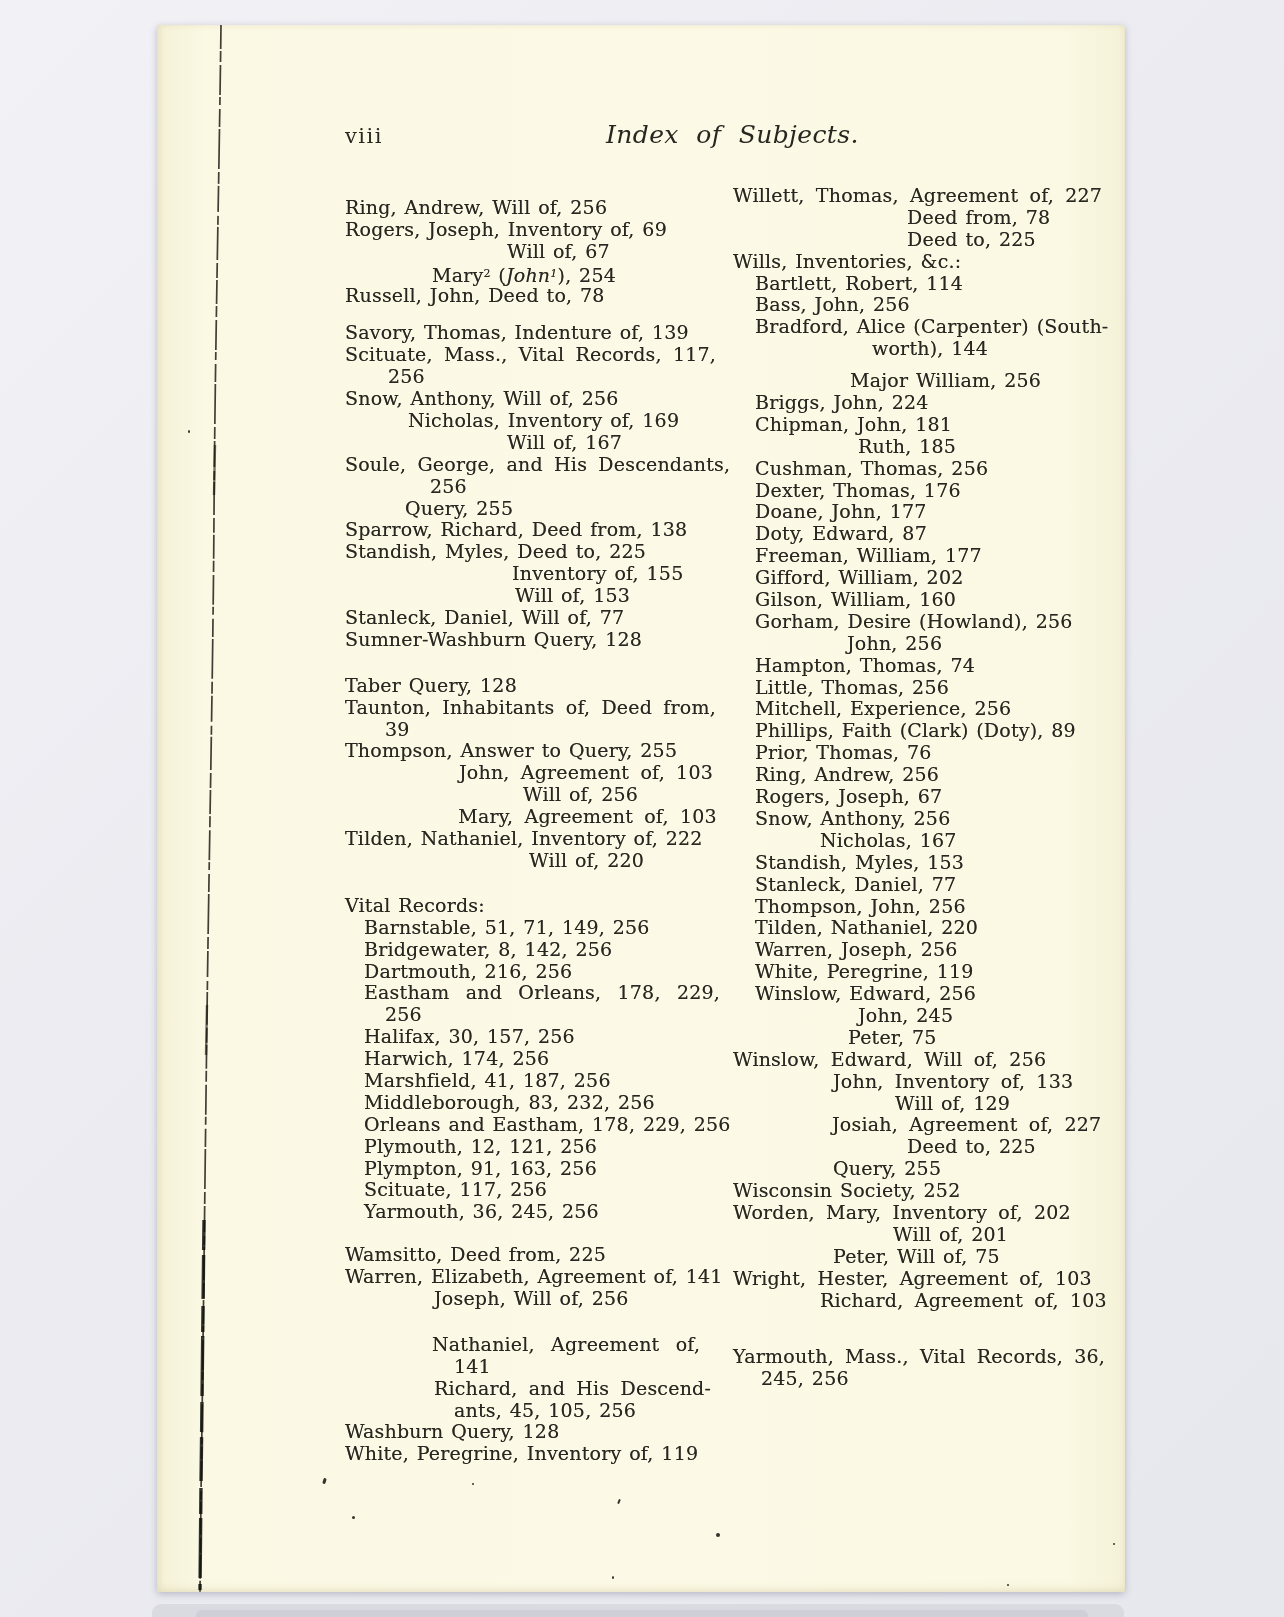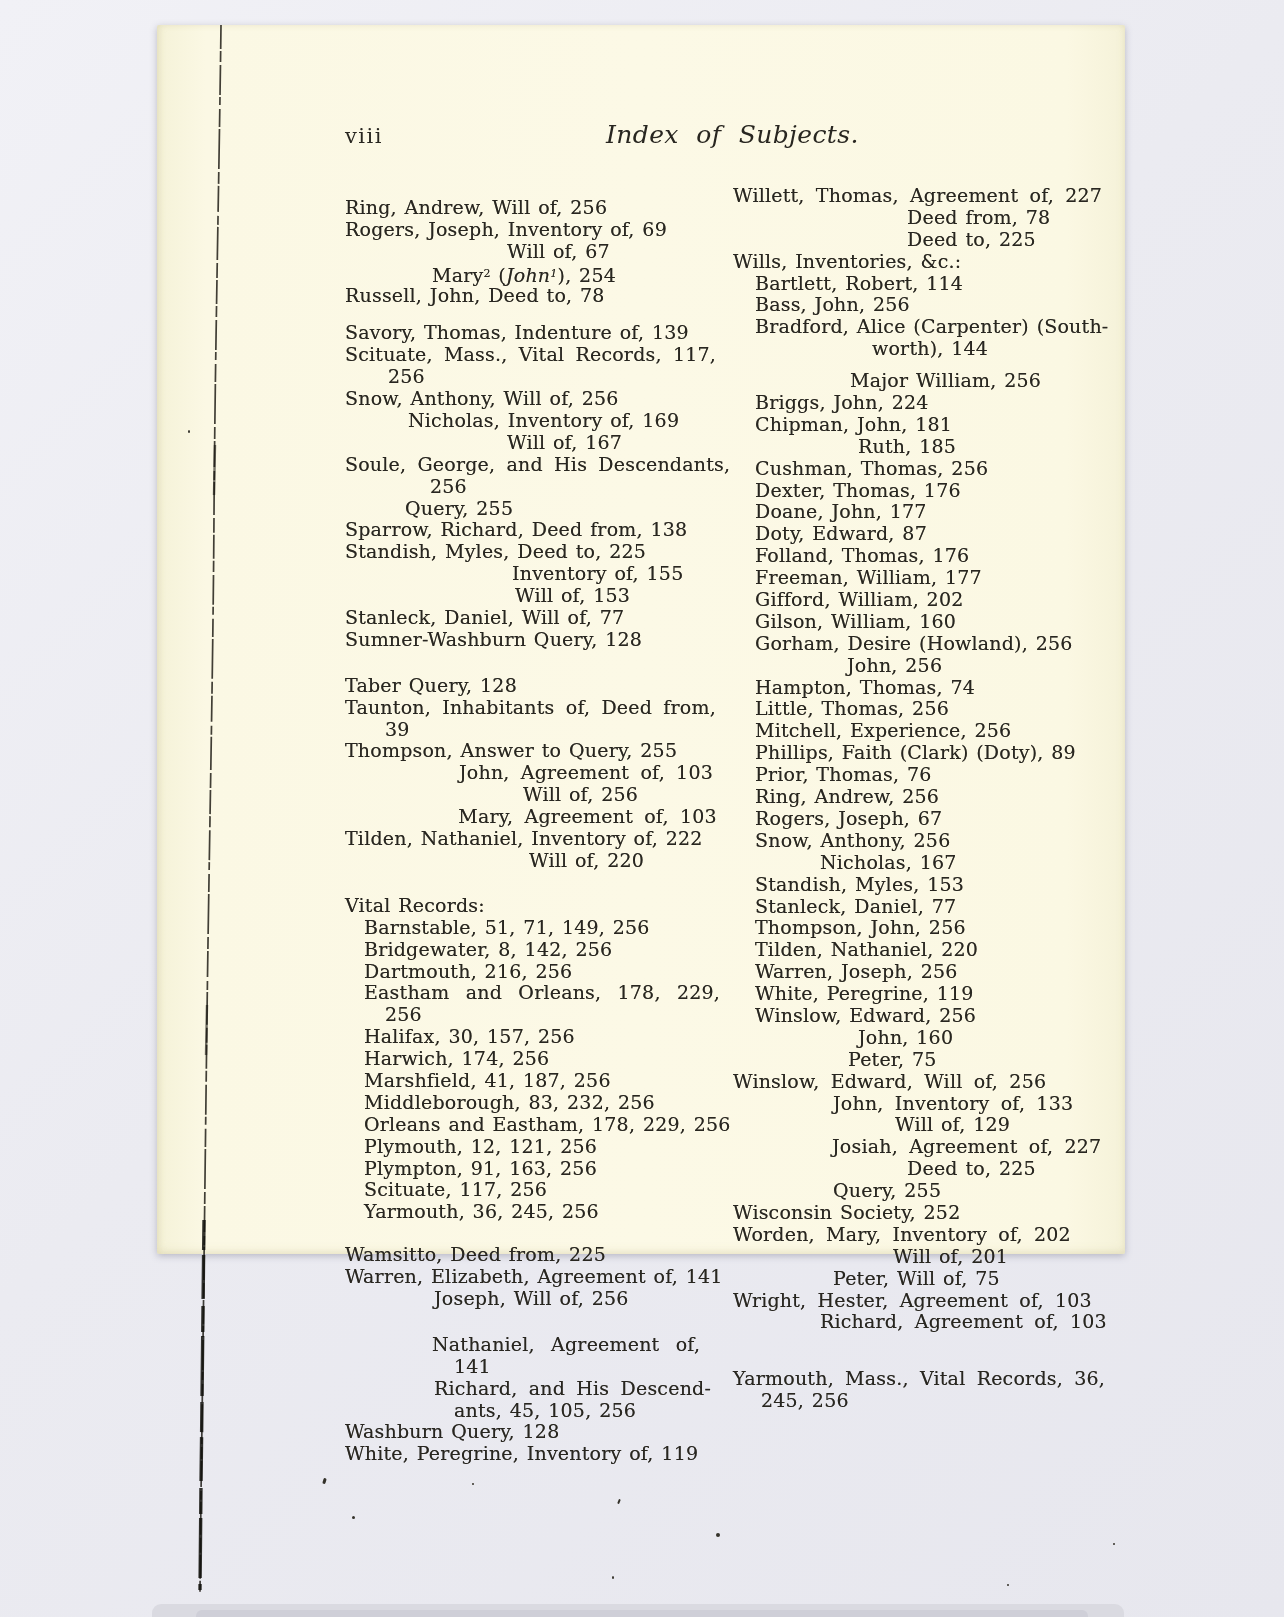--- a/index.html
+++ b/index.html
@@ -3,21 +3,21 @@
 <meta charset="utf-8">
 <title>Index of Subjects</title>
 <style>
   html,body{margin:0;padding:0;}
   body{
     width:1284px;height:1617px;position:relative;overflow:hidden;
     background:linear-gradient(135deg,#f1f1f6 0%,#ebebf1 45%,#e7e7ee 100%);
     font-family:"DejaVu Serif","Liberation Serif",serif;
   }
   #page{
-    position:absolute;left:157px;top:25px;width:968px;height:1229px;
+    position:absolute;left:157px;top:25px;width:968px;height:1567px;
     background:linear-gradient(90deg,#f5f2d8 0%,#fbf8e4 5%,#fcf9e6 50%,#fbf8e3 94%,#f5f2d9 100%);
     border-radius:2px;
     box-shadow:0 2px 7px rgba(90,90,115,.35), inset 0 -3px 9px rgba(190,180,130,.22), inset 2px 0 6px rgba(190,180,130,.18);
     color:#282620;
   }
   #pgnum{
     position:absolute;left:188px;top:99px;font-size:21px;letter-spacing:1.5px;
   }
   #head{
     position:absolute;left:449px;top:95px;font-size:25px;font-style:italic;
@@ -128,21 +128,20 @@
       <div class="ln" style="padding-left: 22px;">Bradford, Alice (Carpenter) (South-</div>
       <div class="ln" style="padding-left: 139px;">worth), 144</div>
       <div class="ln" style="padding-left: 117px; margin-top: 10px;">Major William, 256</div>
       <div class="ln" style="padding-left: 22px;">Briggs, John, 224</div>
       <div class="ln" style="padding-left: 22px;">Chipman, John, 181</div>
       <div class="ln" style="padding-left: 125px;">Ruth, 185</div>
       <div class="ln" style="padding-left: 22px;">Cushman, Thomas, 256</div>
       <div class="ln" style="padding-left: 22px;">Dexter, Thomas, 176</div>
       <div class="ln" style="padding-left: 22px;">Doane, John, 177</div>
       <div class="ln" style="padding-left: 22px;">Doty, Edward, 87</div>
-      <div class="ln" style="padding-left: 22px;">Folland, Thomas, 176</div>
       <div class="ln" style="padding-left: 22px;">Freeman, William, 177</div>
       <div class="ln" style="padding-left: 22px;">Gifford, William, 202</div>
       <div class="ln" style="padding-left: 22px;">Gilson, William, 160</div>
       <div class="ln" style="padding-left: 22px;">Gorham, Desire (Howland), 256</div>
       <div class="ln" style="padding-left: 114px;">John, 256</div>
       <div class="ln" style="padding-left: 22px;">Hampton, Thomas, 74</div>
       <div class="ln" style="padding-left: 22px;">Little, Thomas, 256</div>
       <div class="ln" style="padding-left: 22px;">Mitchell, Experience, 256</div>
       <div class="ln" style="padding-left: 22px;">Phillips, Faith (Clark) (Doty), 89</div>
       <div class="ln" style="padding-left: 22px;">Prior, Thomas, 76</div>
@@ -150,21 +149,21 @@
       <div class="ln" style="padding-left: 22px;">Rogers, Joseph, 67</div>
       <div class="ln" style="padding-left: 22px;">Snow, Anthony, 256</div>
       <div class="ln" style="padding-left: 87px;">Nicholas, 167</div>
       <div class="ln" style="padding-left: 22px;">Standish, Myles, 153</div>
       <div class="ln" style="padding-left: 22px;">Stanleck, Daniel, 77</div>
       <div class="ln" style="padding-left: 22px;">Thompson, John, 256</div>
       <div class="ln" style="padding-left: 22px;">Tilden, Nathaniel, 220</div>
       <div class="ln" style="padding-left: 22px;">Warren, Joseph, 256</div>
       <div class="ln" style="padding-left: 22px;">White, Peregrine, 119</div>
       <div class="ln" style="padding-left: 22px;">Winslow, Edward, 256</div>
-      <div class="ln" style="padding-left: 125px;">John, 160</div>
+      <div class="ln" style="padding-left: 125px;">John, 245</div>
       <div class="ln" style="padding-left: 115px;">Peter, 75</div>
       <div class="ln j1">Winslow, Edward, Will of, 256</div>
       <div class="ln j1" style="padding-left: 100px;">John, Inventory of, 133</div>
       <div class="ln" style="padding-left: 162px;">Will of, 129</div>
       <div class="ln j1" style="padding-left: 99px;">Josiah, Agreement of, 227</div>
       <div class="ln" style="padding-left: 174px;">Deed to, 225</div>
       <div class="ln" style="padding-left: 100px;">Query, 255</div>
       <div class="ln">Wisconsin Society, 252</div>
       <div class="ln j1">Worden, Mary, Inventory of, 202</div>
       <div class="ln" style="padding-left: 160px;">Will of, 201</div>

